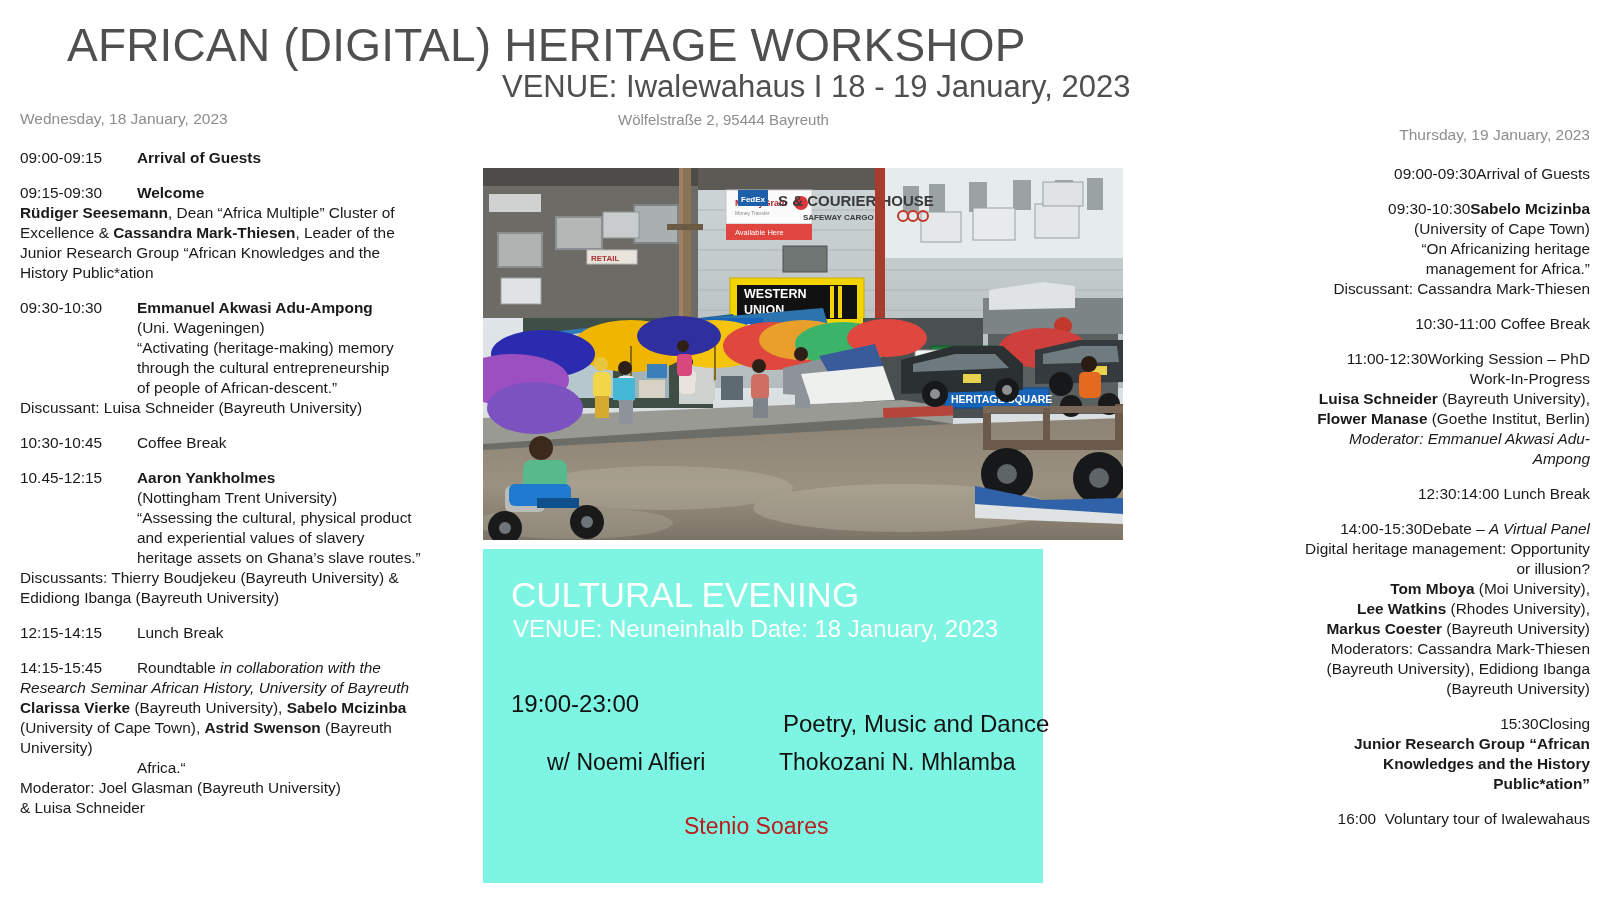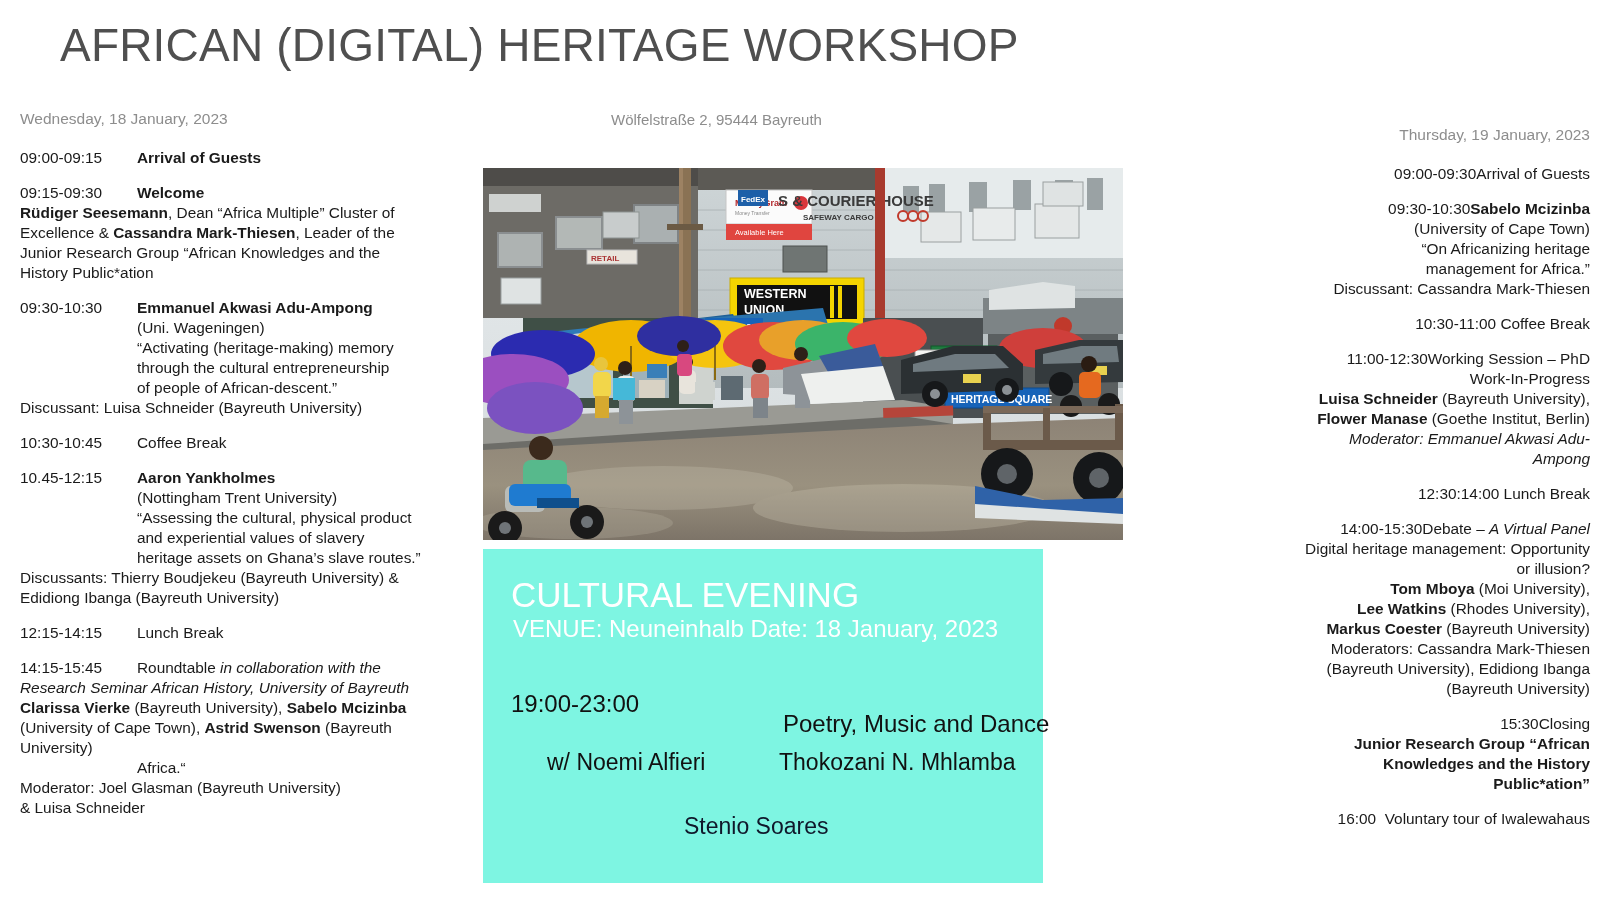--- a/index.html
+++ b/index.html
@@ -8,21 +8,21 @@
     width: 1597px;
     height: 915px;
     background: #ffffff;
     font-family: "Liberation Sans", sans-serif;
     color: #1a1a1a;
     position: relative;
     overflow: hidden;
   }
 
   
-  #poster-header { position: absolute; left: 8px; top: 0; width: 1340px; height: 132px; }
+  #poster-header { position: absolute; left: 15px; top: 0; width: 1340px; height: 132px; }
 
   #poster-title {
     position: absolute; left: 52px; top: 18px;
     font-size: 46px; font-weight: 400; letter-spacing: 0.2px;
     color: #4f4f4f; white-space: nowrap;
   }
 
   #venue-line {
     position: absolute; left: 487px; top: 69px;
     font-size: 31px; font-weight: 400; color: #4f4f4f; white-space: nowrap;
@@ -87,28 +87,29 @@
   #ce-artist-1 {
     position: absolute; left: 64px; top: 200px;
     font-size: 23px; color: #111111; white-space: nowrap;
   }
   #ce-artist-2 {
     position: absolute; left: 296px; top: 200px;
     font-size: 23px; color: #111111; white-space: nowrap;
   }
   #ce-artist-3 {
     position: absolute; left: 201px; top: 264px;
-    font-size: 23px; color: #0f172a; white-space: nowrap;
+    font-size: 23px; color: #b91c1c; white-space: nowrap;
   }
 </style>
 </head>
 <body>
 
 <div id="poster-header">
   <div id="poster-title">AFRICAN (DIGITAL) HERITAGE WORKSHOP</div>
+  <div id="venue-line">VENUE: Iwalewahaus  I 18 - 19 January, 2023</div>
   <div id="venue-address">Wölfelstraße 2, 95444 Bayreuth</div>
 </div>
 
 <div class="day-col" id="day-left">
   <div class="day-label">Wednesday, 18 January, 2023</div>
 
   <div class="slot">
     <span class="row"><span class="time">09:00-09:15</span><b>Arrival of Guests</b></span>
   </div>
 

